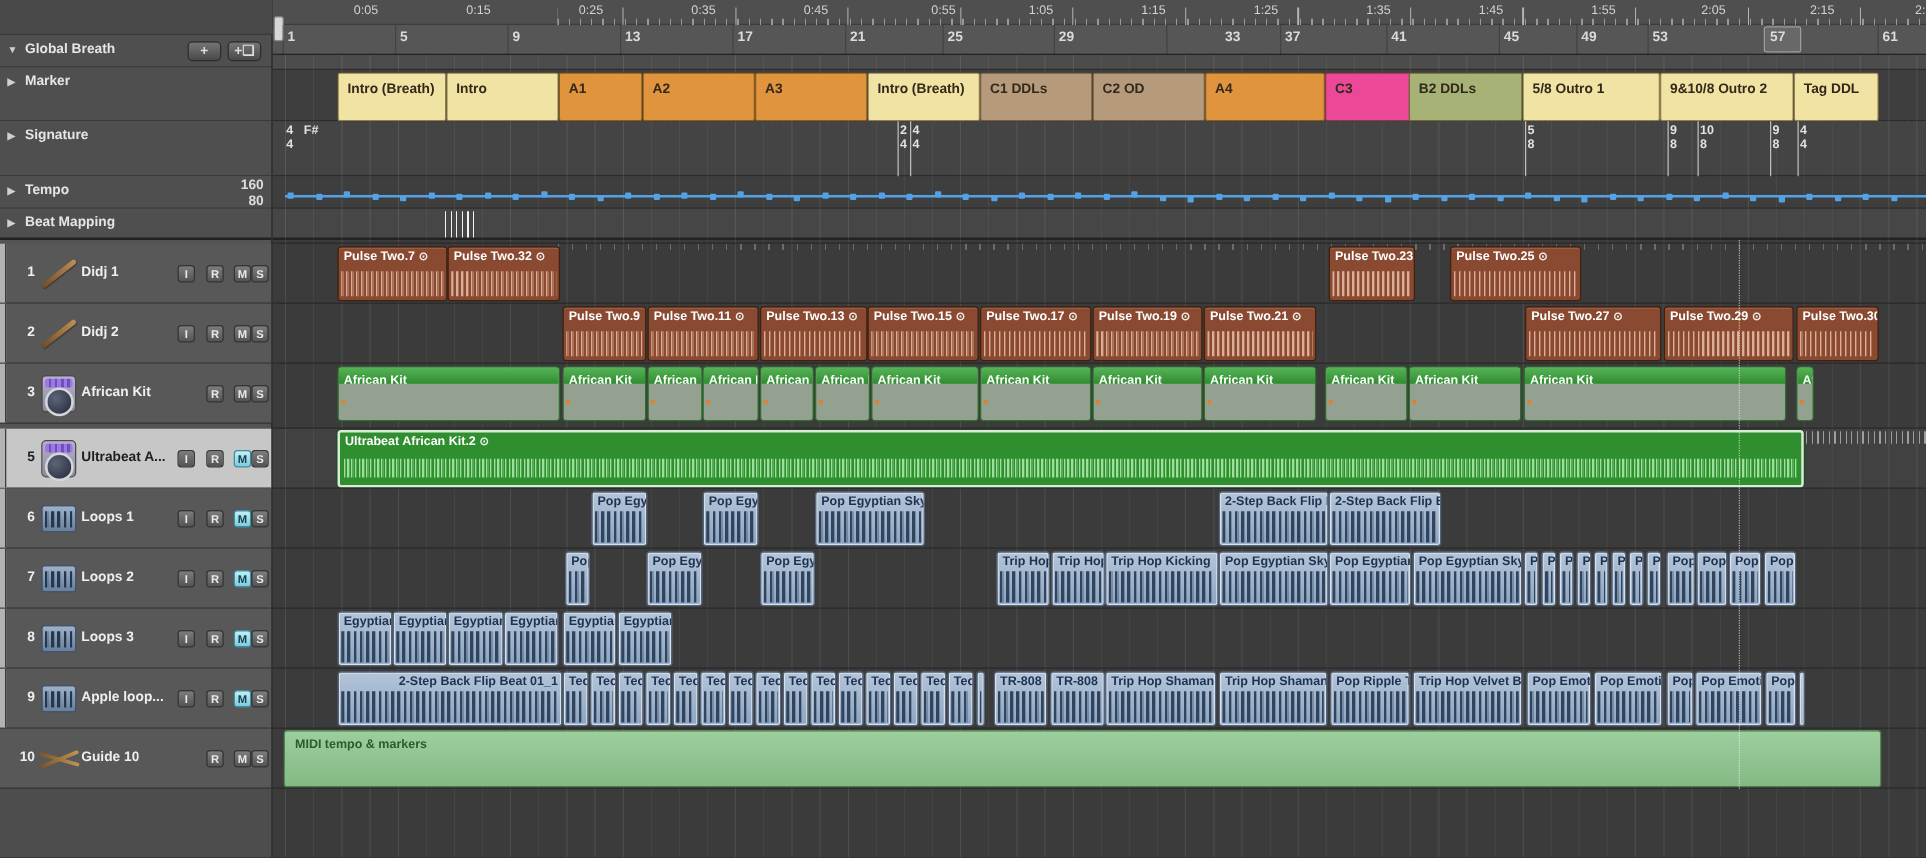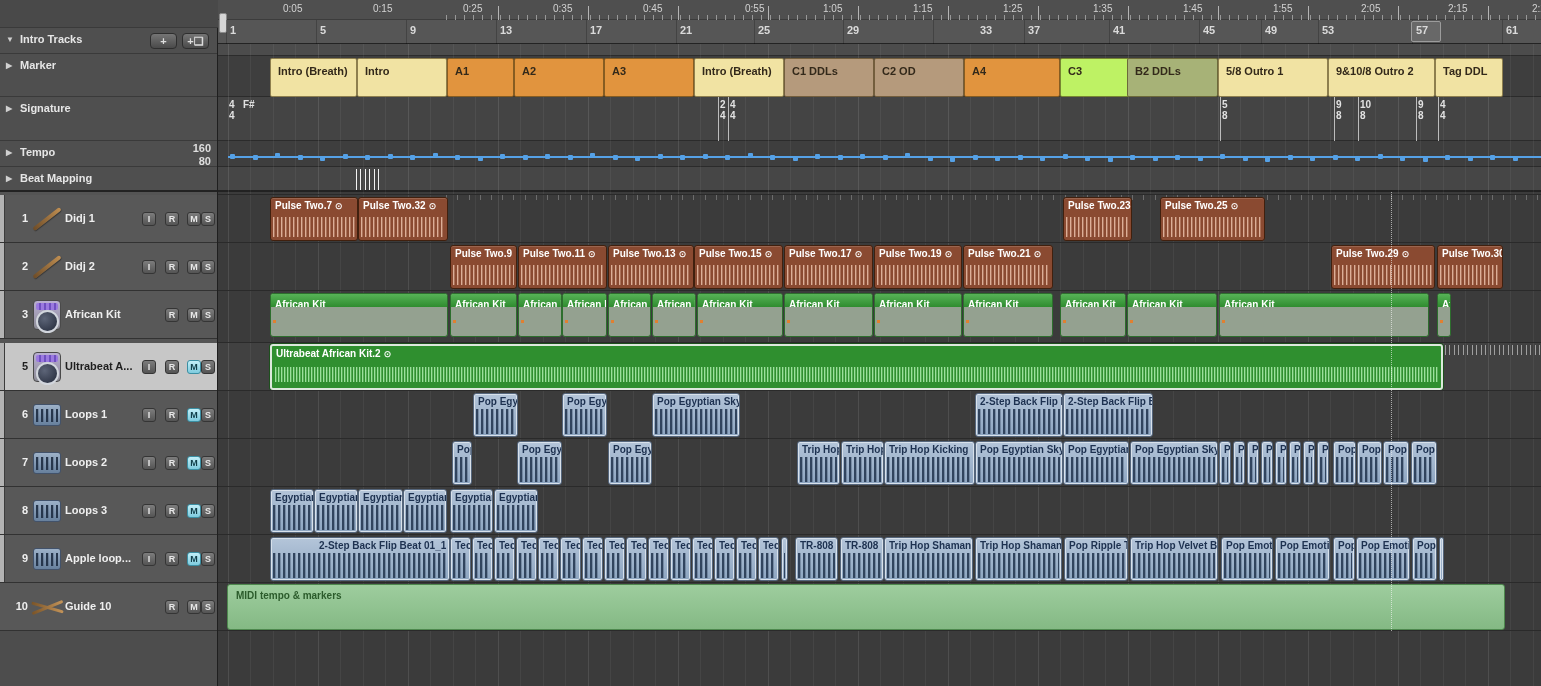--- a/index.html
+++ b/index.html
@@ -142,21 +142,21 @@
   <div class="beat-cluster"></div>
   <div class="sel-lane"></div>
   <div class="grid"></div>
   <div class="ruler-handle"></div>
 
   <div id="sidebar">
     <div class="corner"></div>
 
     <div class="g-row" style="top:28px;height:26px">
       <span class="disc">▼</span>
-      <span class="g-label">Intro Tracks</span>
+      <span class="g-label">Global Breath</span>
       <div class="gbtn" style="left:150px">+</div>
       <div class="gbtn" style="left:182px">+❏</div>
     </div>
 
     <div class="g-row" style="top:54px;height:43px">
       <span class="disc">▶</span>
       <span class="g-label">Marker</span>
     </div>
 
     <div class="g-row" style="top:97px;height:44px">
@@ -334,21 +334,21 @@
     </div>
     <div class="marker" style="left: 784px; width: 90px; background: rgb(181, 154, 124);">
       <div class="mlabel">C1 DDLs</div>
     </div>
     <div class="marker" style="left: 874px; width: 90px; background: rgb(181, 154, 124);">
       <div class="mlabel">C2 OD</div>
     </div>
     <div class="marker" style="left: 964px; width: 96px; background: rgb(225, 148, 62);">
       <div class="mlabel">A4</div>
     </div>
-    <div class="marker" style="left: 1060px; width: 90px; background: #bef264;">
+    <div class="marker" style="left: 1060px; width: 90px; background: #ec4899;">
       <div class="mlabel">C3</div>
     </div>
     <div class="marker" style="left: 1127px; width: 91px; background: rgb(167, 178, 119);">
       <div class="mlabel">B2 DDLs</div>
     </div>
     <div class="marker" style="left: 1218px; width: 110px; background: rgb(241, 227, 163);">
       <div class="mlabel">5/8 Outro 1</div>
     </div>
     <div class="marker" style="left: 1328px; width: 107px; background: rgb(241, 227, 163);">
       <div class="mlabel">9&amp;10/8 Outro 2</div>
@@ -492,20 +492,24 @@
       <div class="wave"></div>
     </div>
     <div class="region brown" style="left: 874px; top: 245px; width: 88px;">
       <div class="rl"><span>Pulse Two.19</span><span class="lb">⊙</span></div>
       <div class="wave"></div>
     </div>
     <div class="region brown" style="left: 963px; top: 245px; width: 90px;">
       <div class="rl"><span>Pulse Two.21</span><span class="lb">⊙</span></div>
       <div class="wave"></div>
     </div>
+    <div class="region brown" style="left: 1220px; top: 245px; width: 109px;">
+      <div class="rl"><span>Pulse Two.27</span><span class="lb">⊙</span></div>
+      <div class="wave"></div>
+    </div>
     <div class="region brown" style="left: 1331px; top: 245px; width: 104px;">
       <div class="rl"><span>Pulse Two.29</span><span class="lb">⊙</span></div>
       <div class="wave"></div>
     </div>
     <div class="region brown" style="left: 1437px; top: 245px; width: 66px;">
       <div class="rl"><span>Pulse Two.30</span></div>
       <div class="wave"></div>
     </div>
     <div class="region midi" style="left: 270px; top: 293px; width: 178px;">
       <div class="head"><span class="hl">African Kit</span></div>

